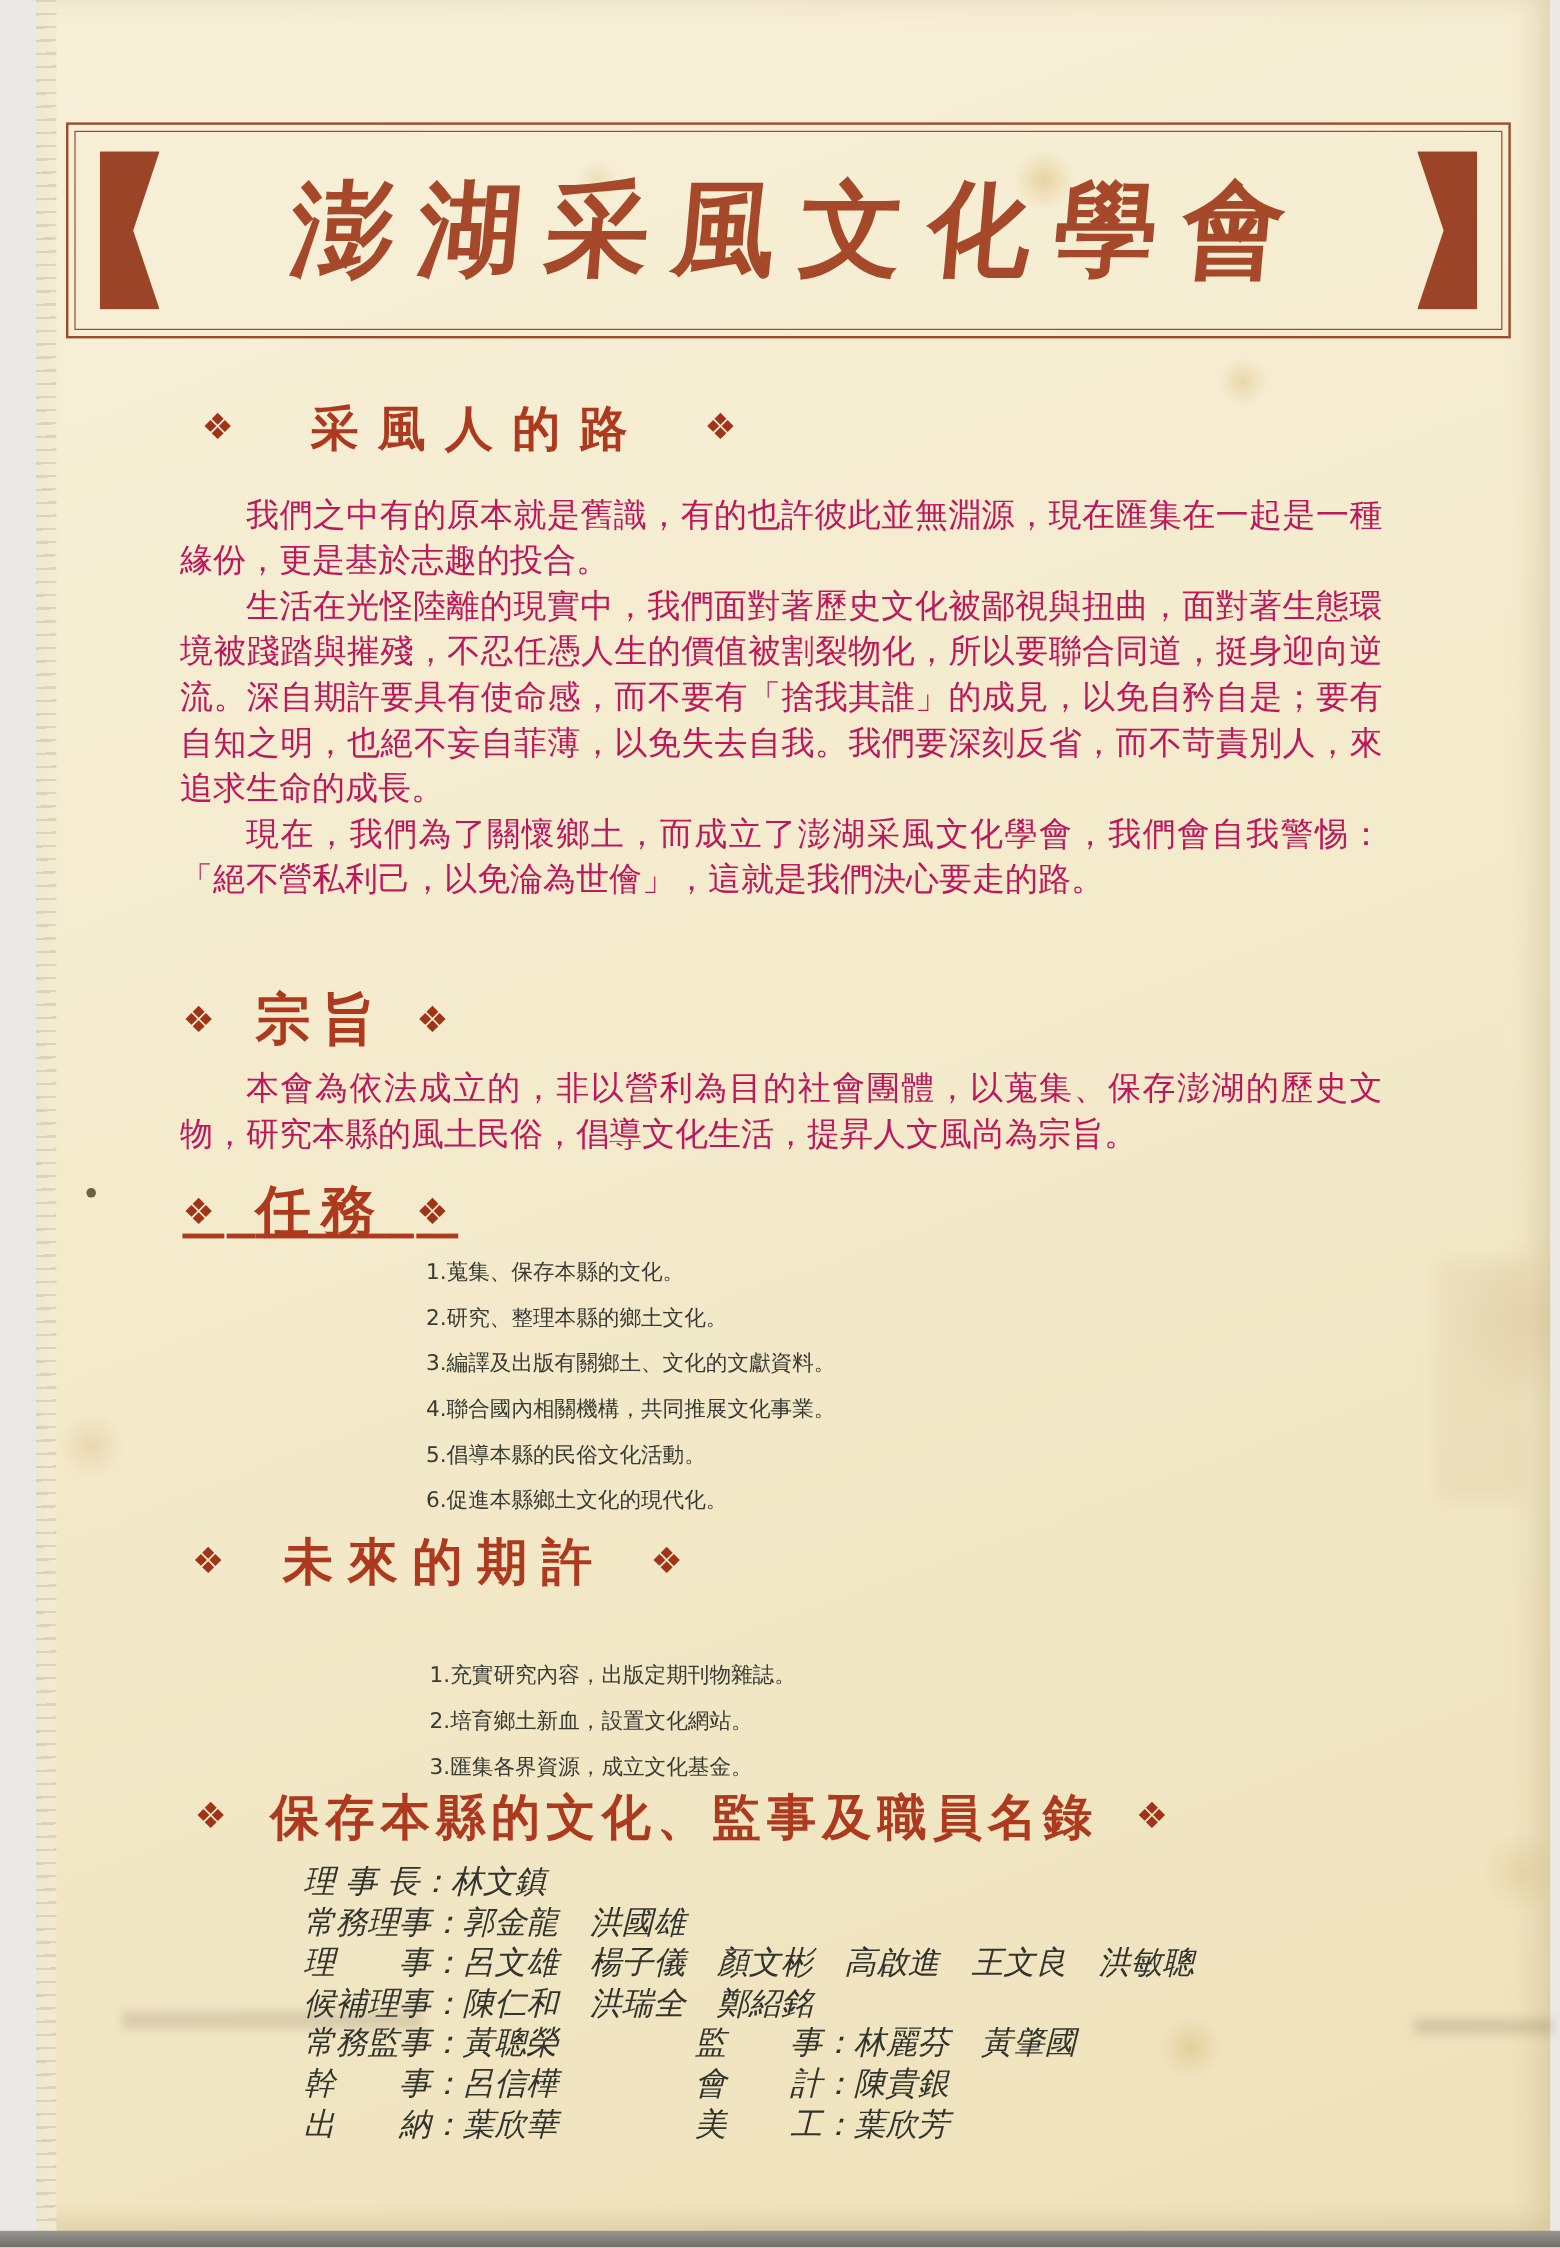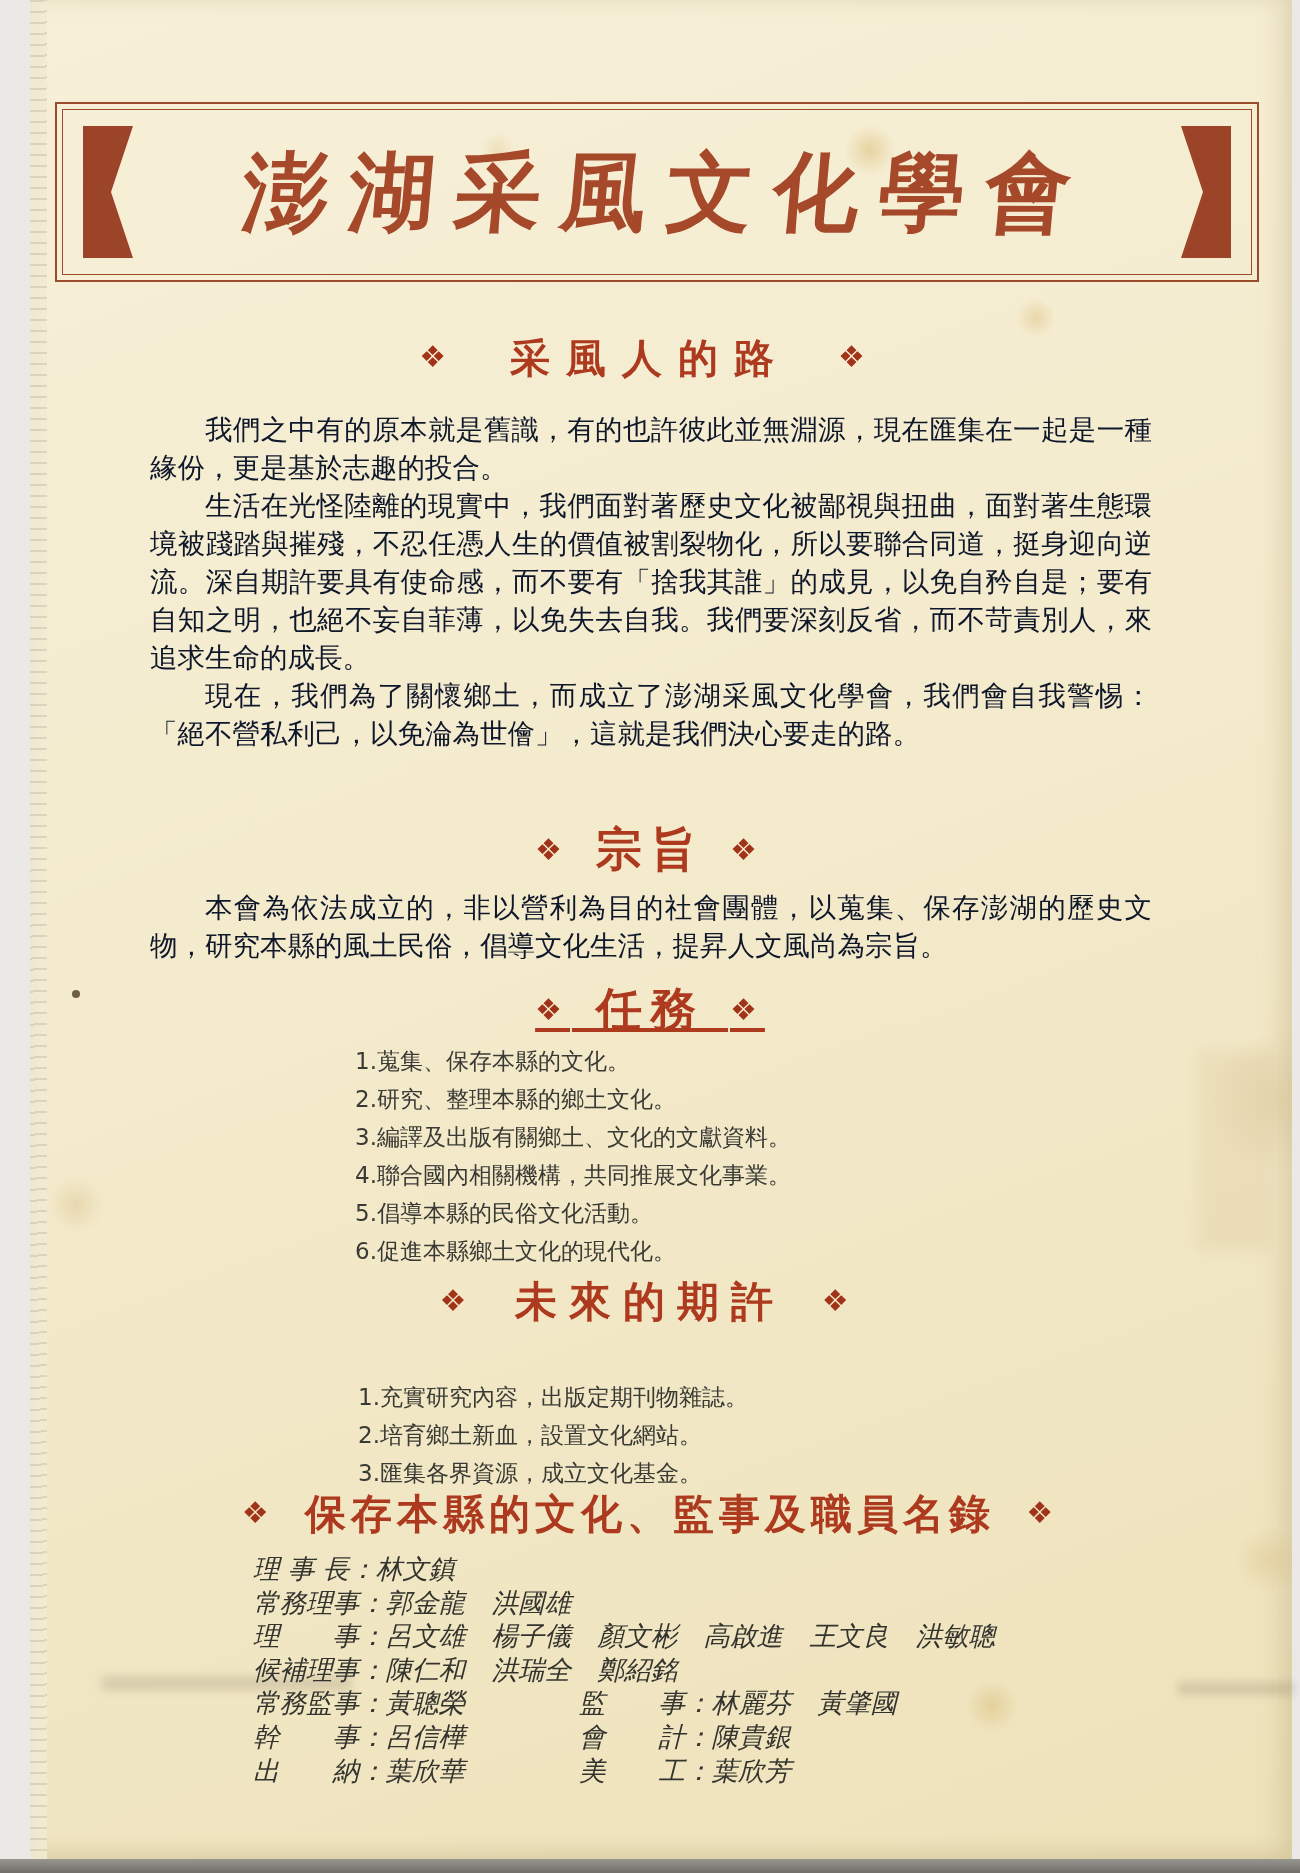--- a/index.html
+++ b/index.html
@@ -46,44 +46,44 @@
   .bracket.right{clip-path:polygon(0 0,100% 0,100% 100%,0 100%,44% 50%);}
   .masthead-title{
     flex:1;text-align:center;
     font-family:"DejaVu Serif","Liberation Serif",serif;
     font-size:86px;font-weight:bold;color:#a6492b;
     letter-spacing:20px;text-indent:20px;
     transform:skewX(-5deg);white-space:nowrap;line-height:1;
   }
 
   
-  .sec-heading{position:absolute;left:150px;width:1000px;text-align:center;
+  .sec-heading{position:absolute;left:150px;width:1000px;text-align:left;
     color:#ad3a1e;font-family:"DejaVu Serif","Liberation Serif",serif;font-weight:600;
     white-space:nowrap;line-height:1.2;}
   .sec-heading .orn{font-family:"DejaVu Sans","Liberation Sans",sans-serif;
     font-size:30px;color:#a03318;position:relative;top:-5px;}
   .h-road{top:334px;font-size:40px;letter-spacing:16px;}
   .h-road .orn{margin:0 18px;}
   .h-purpose{top:822px;font-size:46px;letter-spacing:8px;}
   .h-purpose .orn{margin:0 2px;}
   .h-tasks{top:982px;font-size:46px;letter-spacing:8px;text-decoration:underline;}
   .h-tasks .orn{margin:0 2px;}
   .h-future{top:1277px;font-size:42px;letter-spacing:12px;}
   .h-future .orn{margin:0 10px;}
   .h-roster{top:1490px;font-size:41px;letter-spacing:5px;}
   .h-roster .orn{margin:0 12px;}
 
   
-  .paras{position:absolute;left:150px;width:1002px;color:#0f172a;}
+  .paras{position:absolute;left:150px;width:1002px;color:#be185d;}
   .paras p{margin:0;text-indent:2em;font-size:27.5px;line-height:38px;
     text-align:justify;font-family:"DejaVu Sans","Liberation Sans",sans-serif;}
   .block-intro{top:410px;}
   .block-purpose{top:888px;}
 
-  .plain-list{position:absolute;color:#3a3a35;font-size:23px;line-height:38px;}
+  .plain-list{position:absolute;color:#3a3a35;font-size:18px;line-height:38px;}
   .list-tasks{left:355px;top:1042px;}
   .list-future{left:358px;top:1352px;margin-top:26px;}
   .plain-list .li{white-space:nowrap;}
 
   
   .roster{position:absolute;left:253px;top:1552px;width:960px;color:#34342f;
     font-size:26.5px;line-height:33.6px;font-style:italic;}
   .r-row{display:flex;}
   .r-left{min-width:326px;white-space:nowrap;}
   .r-right{white-space:nowrap;}

